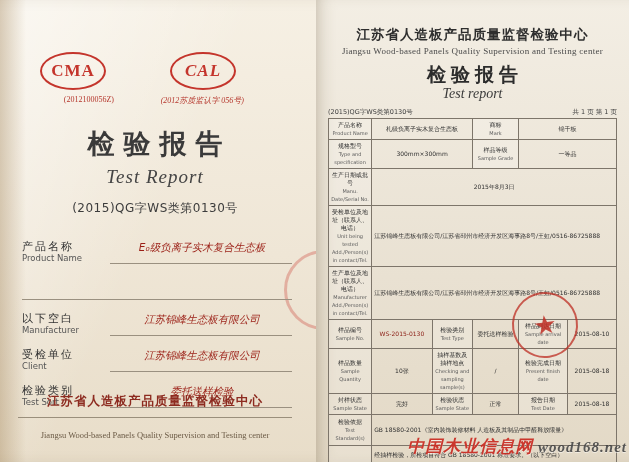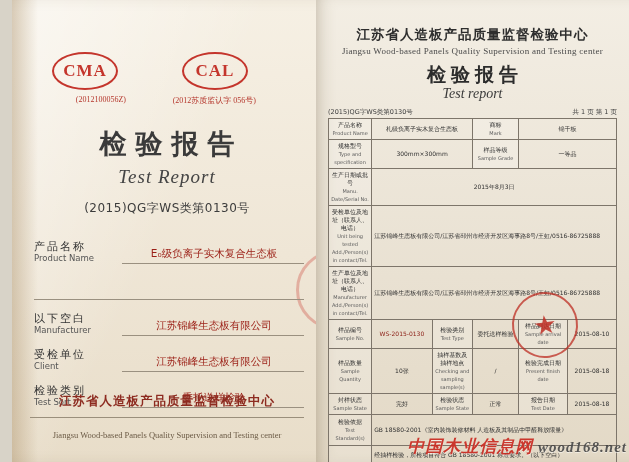--- a/index.html
+++ b/index.html
@@ -7,21 +7,21 @@
     width:629px;height:462px;
     background:#d8d3c8;
     font-family:"DejaVu Sans","Liberation Sans",sans-serif;
     overflow:hidden;
     position:relative;
   }
   .sheet{position:absolute;top:0;bottom:0;}
 
   
   #left{
-    left:12px;width:358px;
+    left:0;width:358px;
     background:#f3ece0;
     background-image:
        linear-gradient(115deg,rgba(255,255,255,.55) 0%,rgba(255,255,255,0) 45%),
        linear-gradient(to bottom,#f6f0e4 0%,#efe6d6 55%,#e8ddc9 100%);
     box-shadow:inset -14px 0 22px -14px rgba(90,70,40,.45);
   }
   #left:before{
     content:"";position:absolute;left:0;top:0;bottom:0;width:26px;
     background:linear-gradient(to right,rgba(160,130,85,.38),rgba(160,130,85,0));
   }
@@ -55,22 +55,22 @@
     font-size:12px;color:#3c3c3c;letter-spacing:.5px;
   }
 
   .fields{position:absolute;top:228px;left:22px;width:270px;}
   .frow{display:flex;align-items:flex-end;height:36px;}
   .flabel{width:88px;flex:none;}
   .flabel .cn{font-size:11px;color:#333;letter-spacing:2px;display:block;line-height:12px;}
   .flabel .en{font-size:8.5px;color:#555;display:block;line-height:11px;}
   .fval{
     flex:1;border-bottom:1px solid #9a9080;
-    font-size:10.5px;color:#9b1f16;padding:0 2px 2px 4px;
-    text-align:center;white-space:nowrap;overflow:hidden;
+    font-size:10.5px;color:#9b1f16;padding:0 2px 8px 4px;
+    text-align:center;white-space:nowrap;overflow:hidden;font-style:italic;
   }
 
   .redseal{
     position:absolute;right:-6px;top:250px;width:74px;height:74px;
     border:3px solid rgba(200,50,40,.55);border-radius:50%;
     opacity:.55;
   }
   .redstripe{
     position:absolute;right:4px;top:268px;width:16px;height:90px;
     background:rgba(190,60,45,.20);
@@ -160,21 +160,21 @@
 <body>
 
 <div class="sheet" id="left">
   <div class="edge-right"></div>
 
   <div class="stamps">
     <div class="cmastamp" style="left:40px;top:0;">
       <div class="oval">CMA</div>
       <div class="stampno">(2012100056Z)</div>
     </div>
-    <div class="cmastamp" style="left:170px;top:0;">
+    <div class="cmastamp" style="left:170px;top:0;font-style:italic;">
       <div class="oval">CAL</div>
       <div class="stampno">(2012苏质监认字 056号)</div>
     </div>
   </div>
 
   <div class="title-cn">检验报告</div>
   <div class="title-en">Test Report</div>
   <div class="docno">(2015)QG字WS类第0130号</div>
 
   <div class="redstripe"></div>

